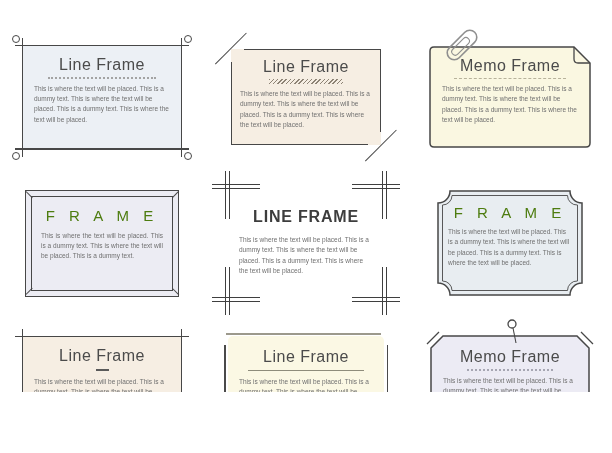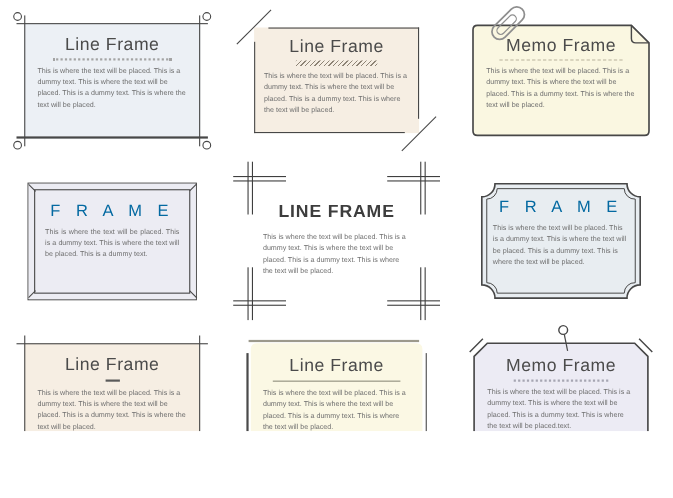--- a/index.html
+++ b/index.html
@@ -1,24 +1,24 @@
 <!DOCTYPE html>
 <html><head>
 <meta charset="utf-8">
 <style>
   html,body{margin:0;padding:0;background:#ffffff;}
   .canvas{position:relative;width:612px;height:392px;background:#ffffff;overflow:hidden;
           display:grid;grid-template-columns:204px 204px 204px;grid-template-rows:146px 146px 146px;
-          padding-top:0;box-sizing:border-box;font-family:"Liberation Sans",sans-serif;}
+          padding-top:24px;box-sizing:border-box;font-family:"Liberation Sans",sans-serif;}
   .cell{display:flex;align-items:center;justify-content:center;}
   .frame{position:relative;}
   .fill{position:absolute;inset:0;}
   .content{position:absolute;inset:0;display:flex;flex-direction:column;align-items:center;box-sizing:border-box;}
   .title{font-size:16px;color:#4b4b4b;letter-spacing:.5px;white-space:nowrap;}
-  .title-caps{font-size:15px;color:#0369a1;letter-spacing:5px;white-space:nowrap;}
+  .title-caps{font-size:15px;color:#4d7c0f;letter-spacing:5px;white-space:nowrap;}
   .title-bold{font-size:16px;font-weight:bold;color:#3d3d3d;letter-spacing:.8px;white-space:nowrap;}
   .body{font-size:6.5px;line-height:1.6;color:#6f6f6f;text-align:left;width:100%;}
   .dv{margin:3px auto 5px;}
   .dv-dotted{width:80%;border-top:2px dotted #a3a3a3;height:0;}
   .dv-dotted-sm{width:64%;border-top:2px dotted #a6a6b2;height:0;}
   .dv-dashed{width:82%;border-top:1px dashed #b7b29b;height:0;}
   .dv-hatch{width:56%;height:5px;background:repeating-linear-gradient(135deg,#8d8375 0 1px,transparent 1px 3px);}
   .dv-dash{width:13px;height:2px;background:#5a5a5a;margin:4px auto 6px;}
   .dv-line{width:86%;height:1px;background:#8e8c7b;margin:4px auto 6px;}
   .ln{position:absolute;background:#474747;}

